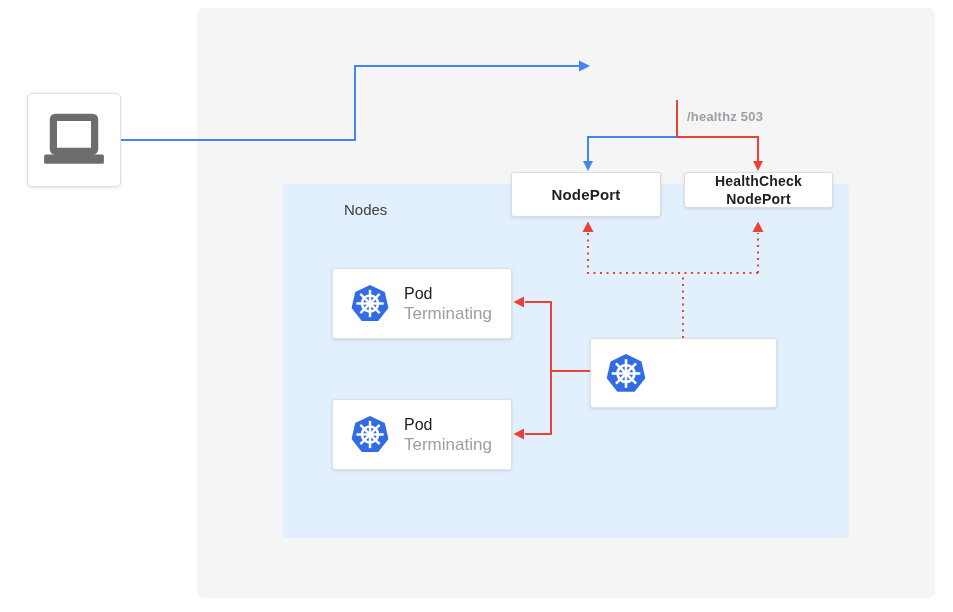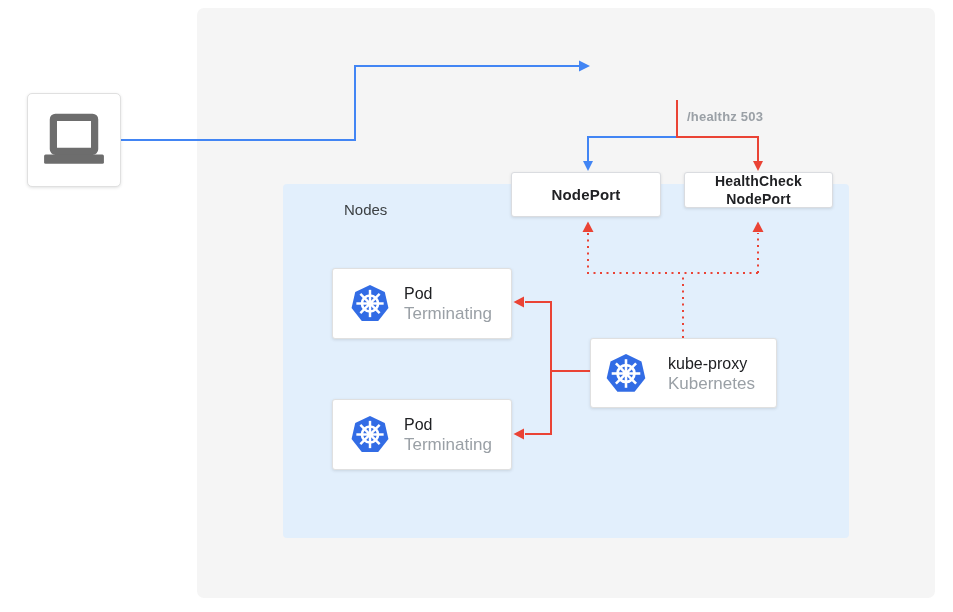--- a/index.html
+++ b/index.html
@@ -149,19 +149,15 @@
         <line x1="12" y1="12.5" x2="12" y2="19.3"></line>
           <line x1="11.3" y1="12.2" x2="6.5" y2="17"></line>
         <line x1="11" y1="11.5" x2="4.2" y2="11.5"></line>
           <line x1="11.3" y1="10.8" x2="6.5" y2="6"></line>
         <line x1="12" y1="10.5" x2="12" y2="3.7"></line>
           <line x1="12.7" y1="10.8" x2="17.5" y2="6"></line>
       </g>
       <circle cx="12" cy="11.5" r="4.6" fill="none" stroke="#ffffff" stroke-width="1.5"></circle>
       <circle cx="12" cy="11.5" r="1.7" fill="#ffffff"></circle>
     </svg>
-    <div>
-      <div class="card-title">kube-proxy</div>
-      <div class="card-sub">Kubernetes</div>
-    </div>
   </div>
 
 </div>
 
 </body></html>

